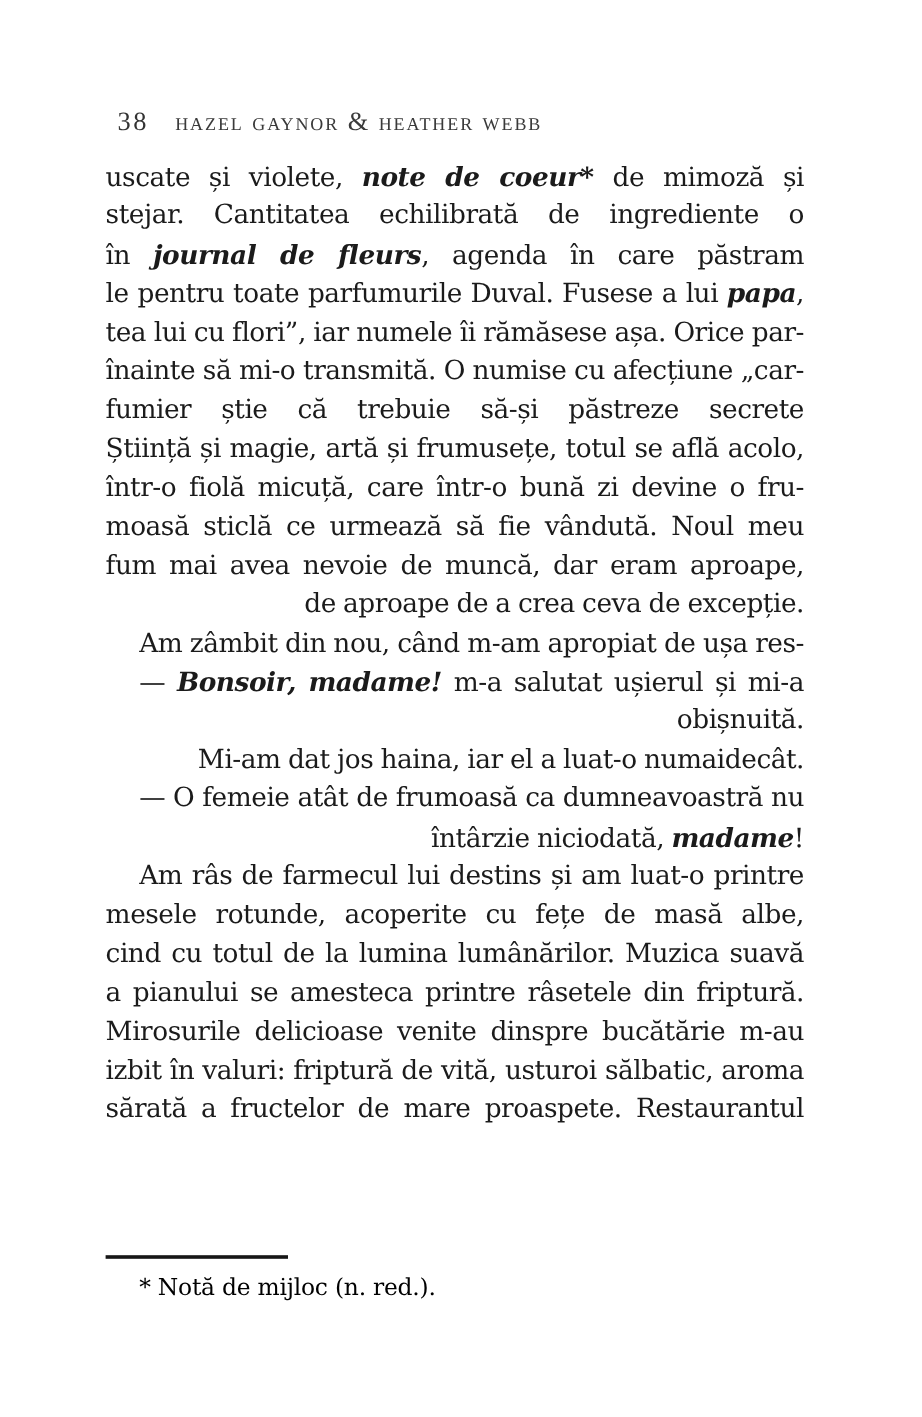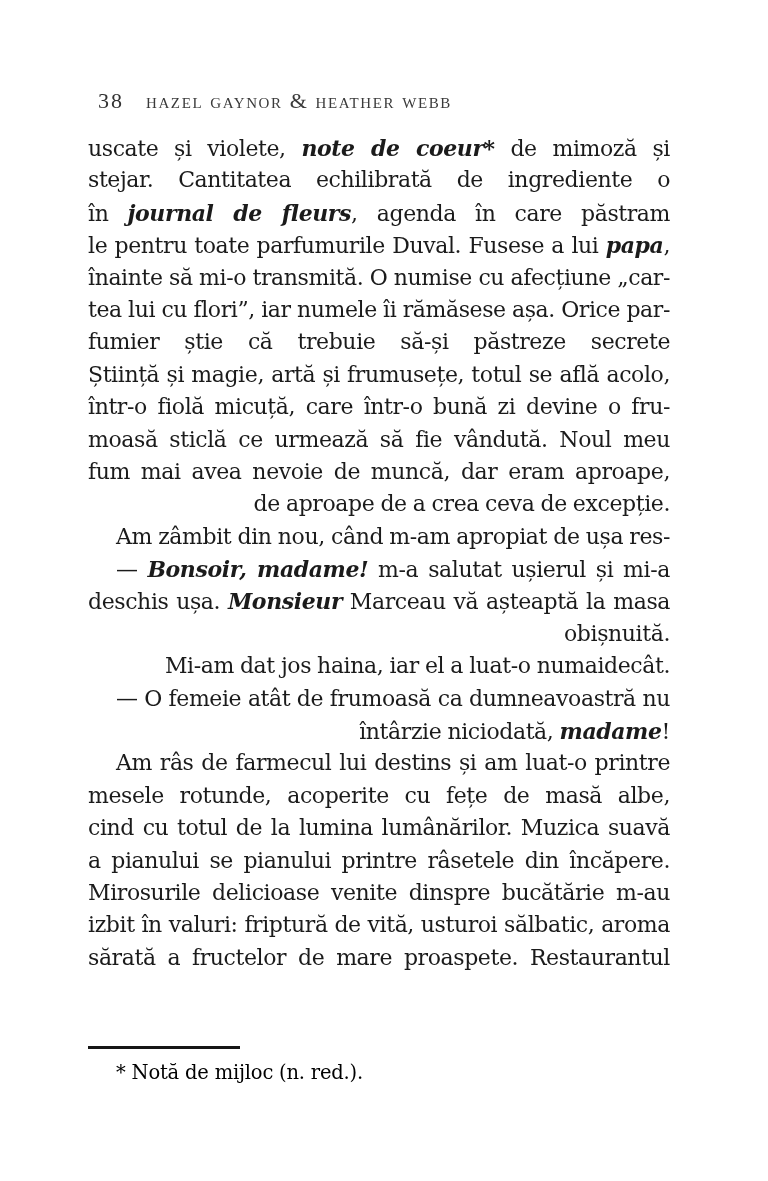--- a/index.html
+++ b/index.html
@@ -83,39 +83,38 @@
 <div class="page">
   <div class="running-header">
     <span class="pagenum">38</span><span class="title">Hazel Gaynor &amp; Heather Webb</span>
   </div>
 
   <div class="body-text" id="body-text">
       <div class="line j"><span>uscate și violete, </span><i>note de coeur*</i><span> de mimoză și mușchi de</span></div>
       <div class="line j"><span>stejar. Cantitatea echilibrată de ingrediente o notasem</span></div>
       <div class="line j"><span>în </span><i>journal de fleurs</i><span>, agenda în care păstram formule-</span></div>
       <div class="line j"><span>le pentru toate parfumurile Duval. Fusese a lui </span><i>papa</i><span>,</span></div>
+      <div class="line j"><span>tea lui cu flori”, iar numele îi rămăsese așa. Orice par-</span></div>
       <div class="line j"><span>înainte să mi-o transmită. O numise cu afecțiune „car-</span></div>
-      <div class="line j"><span>tea lui cu flori”, iar numele îi rămăsese așa. Orice par-</span></div>
       <div class="line j"><span>fumier știe că trebuie să-și păstreze secrete formulele.</span></div>
       <div class="line j"><span>Știință și magie, artă și frumusețe, totul se află acolo,</span></div>
       <div class="line j"><span>într-o fiolă micuță, care într-o bună zi devine o fru-</span></div>
       <div class="line j"><span>moasă sticlă ce urmează să fie vândută. Noul meu par-</span></div>
       <div class="line j"><span>fum mai avea nevoie de muncă, dar eram aproape, atât</span></div>
       <div class="line"><span>de aproape de a crea ceva de excepție.</span></div>
       <div class="line j ind"><span>Am zâmbit din nou, când m-am apropiat de ușa res-</span></div>
       <div class="line j ind"><span>— </span><i>Bonsoir, madame!</i><span> m-a salutat ușierul și mi-a</span></div>
-      <div class="line j"><span>deschis ușa. </span><i>Monsieur</i><span> Marceau vă așteaptă la masa</span></div>
       <div class="line"><span>obișnuită.</span></div>
       <div class="line ind"><span>Mi-am dat jos haina, iar el a luat-o numaidecât.</span></div>
       <div class="line j ind"><span>— O femeie atât de frumoasă ca dumneavoastră nu</span></div>
       <div class="line"><span>întârzie niciodată, </span><i>madame</i><span>!</span></div>
       <div class="line j ind"><span>Am râs de farmecul lui destins și am luat-o printre</span></div>
       <div class="line j"><span>mesele rotunde, acoperite cu fețe de masă albe, strălu-</span></div>
       <div class="line j"><span>cind cu totul de la lumina lumânărilor. Muzica suavă</span></div>
-      <div class="line j"><span>a pianului se pianului printre râsetele din încăpere.</span></div>
+      <div class="line j"><span>a pianului se amesteca printre râsetele din friptură.</span></div>
       <div class="line j"><span>Mirosurile delicioase venite dinspre bucătărie m-au</span></div>
       <div class="line j"><span>izbit în valuri: friptură de vită, usturoi sălbatic, aroma</span></div>
       <div class="line j"><span>sărată a fructelor de mare proaspete. Restaurantul</span></div>
     </div>
 
   <div class="footnote-rule"></div>
   <div class="footnote">* Notă de mijloc (n. red.).</div>
 </div>
 
 </body></html>

